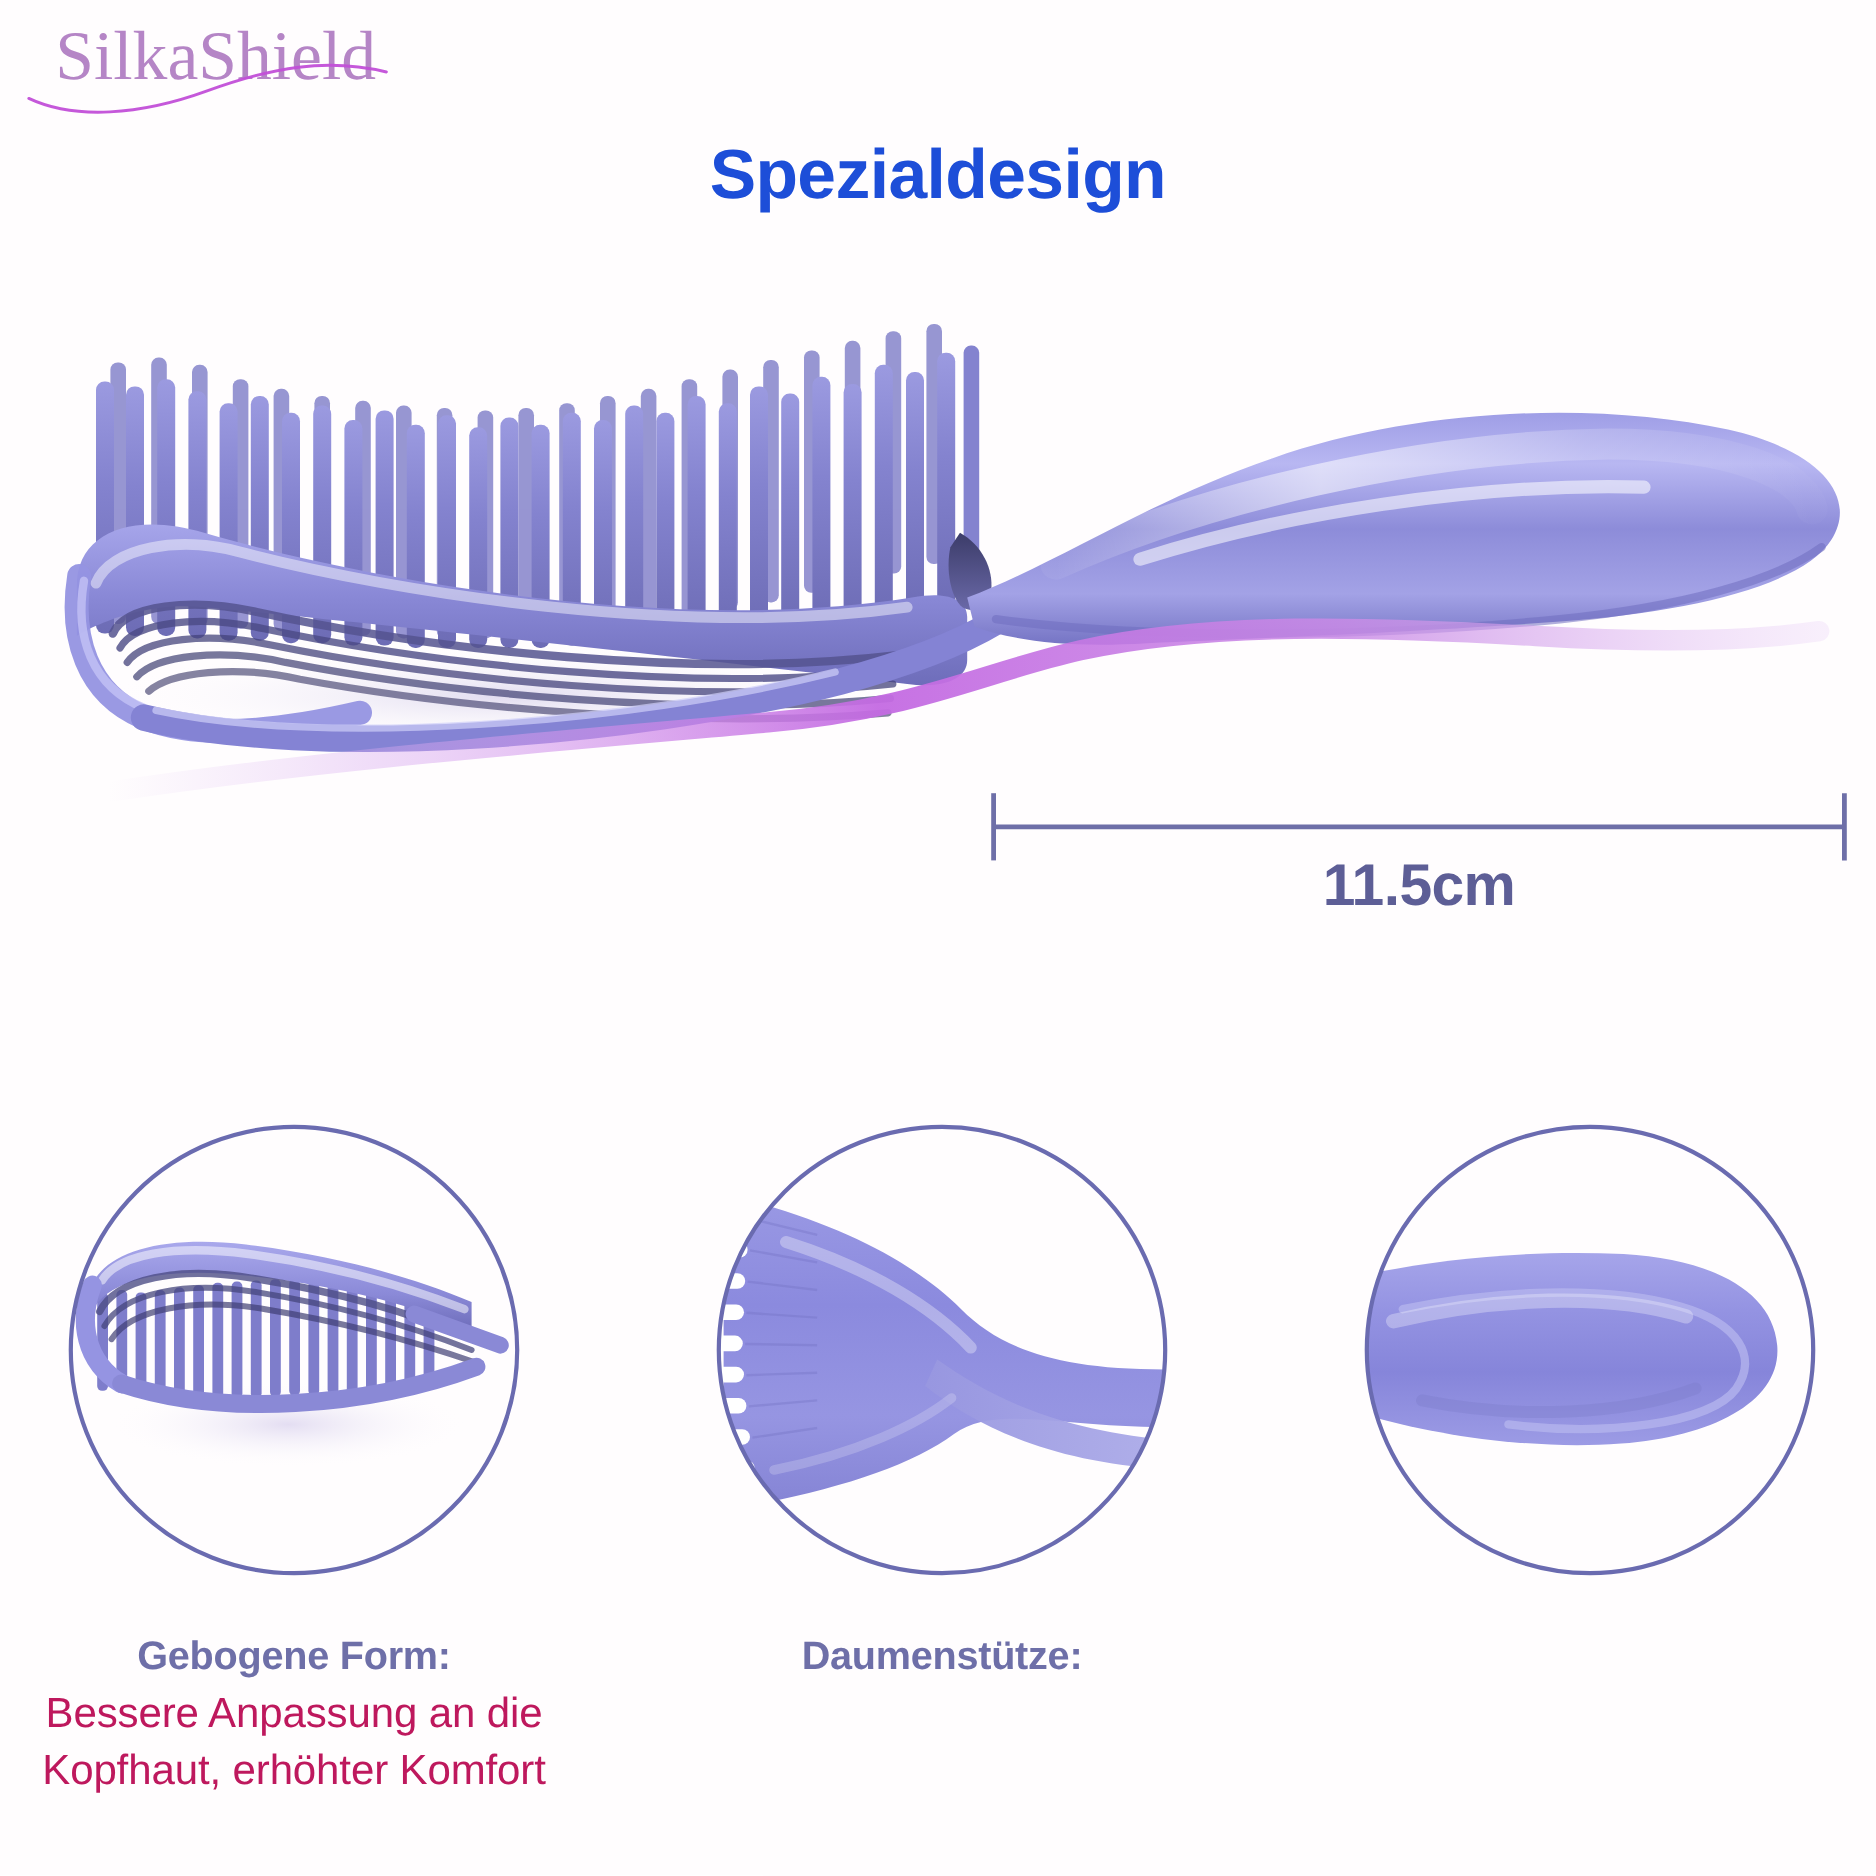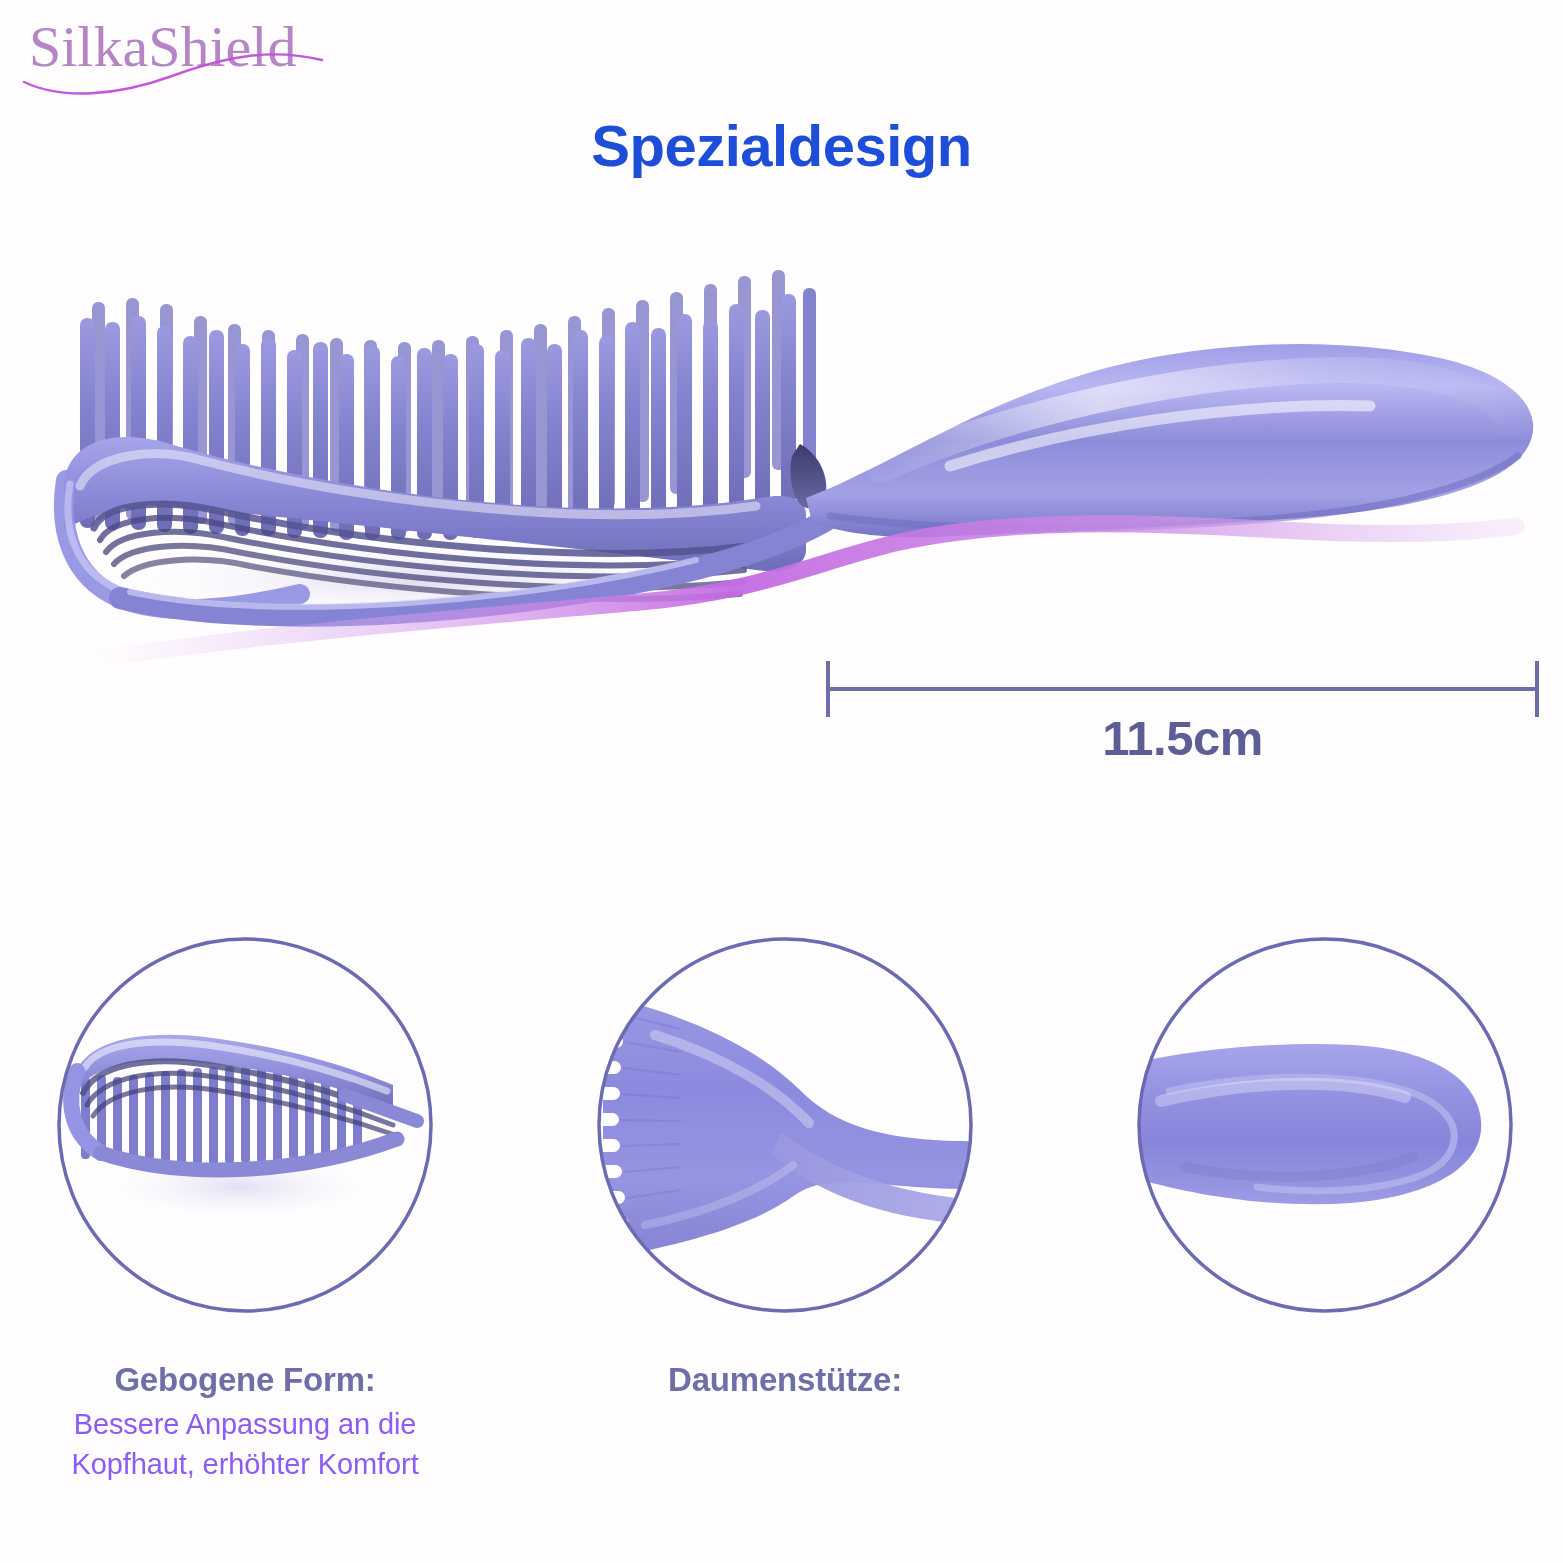--- a/index.html
+++ b/index.html
@@ -25,21 +25,21 @@
   
   .logo {
     position: absolute;
     left: 22px;
     top: 14px;
     width: 330px;
     height: 92px;
   }
   .logo-text {
     position: absolute;
-    left: 7px;
+    left: 24px;
     top: 4px;
     font-family: "Liberation Serif", "DejaVu Serif", serif;
     font-size: 58px;
     letter-spacing: 0px;
     color: #b585c6;
     line-height: 1;
     white-space: nowrap;
   }
   .logo-swoosh {
     position: absolute;
@@ -136,22 +136,22 @@
   .caption.c2 { left: 565px; }
   .caption.c3 { left: 1105px; }
   .caption-title {
     font-size: 33px;
     font-weight: bold;
     color: #6e6fa8;
     line-height: 1.32;
     letter-spacing: -0.2px;
   }
   .caption-body {
-    font-size: 29px;
-    color: #8b5cf6;
+    font-size: 35px;
+    color: #be185d;
     line-height: 1.38;
     letter-spacing: -0.1px;
     padding-top: 2px;
   }
 </style>
 </head>
 <body>
 
 <div class="stage">
 

